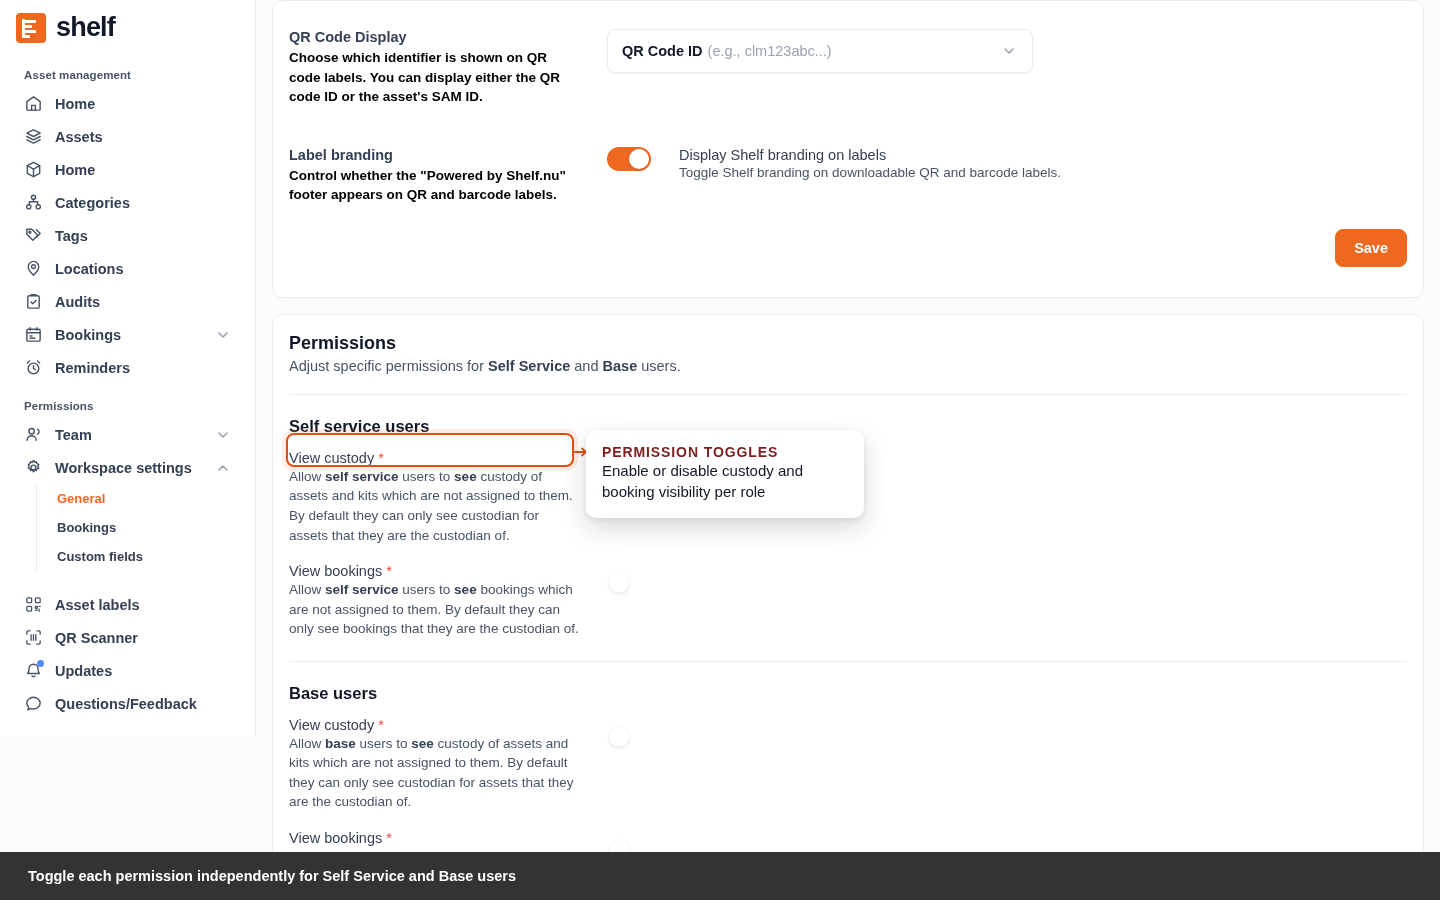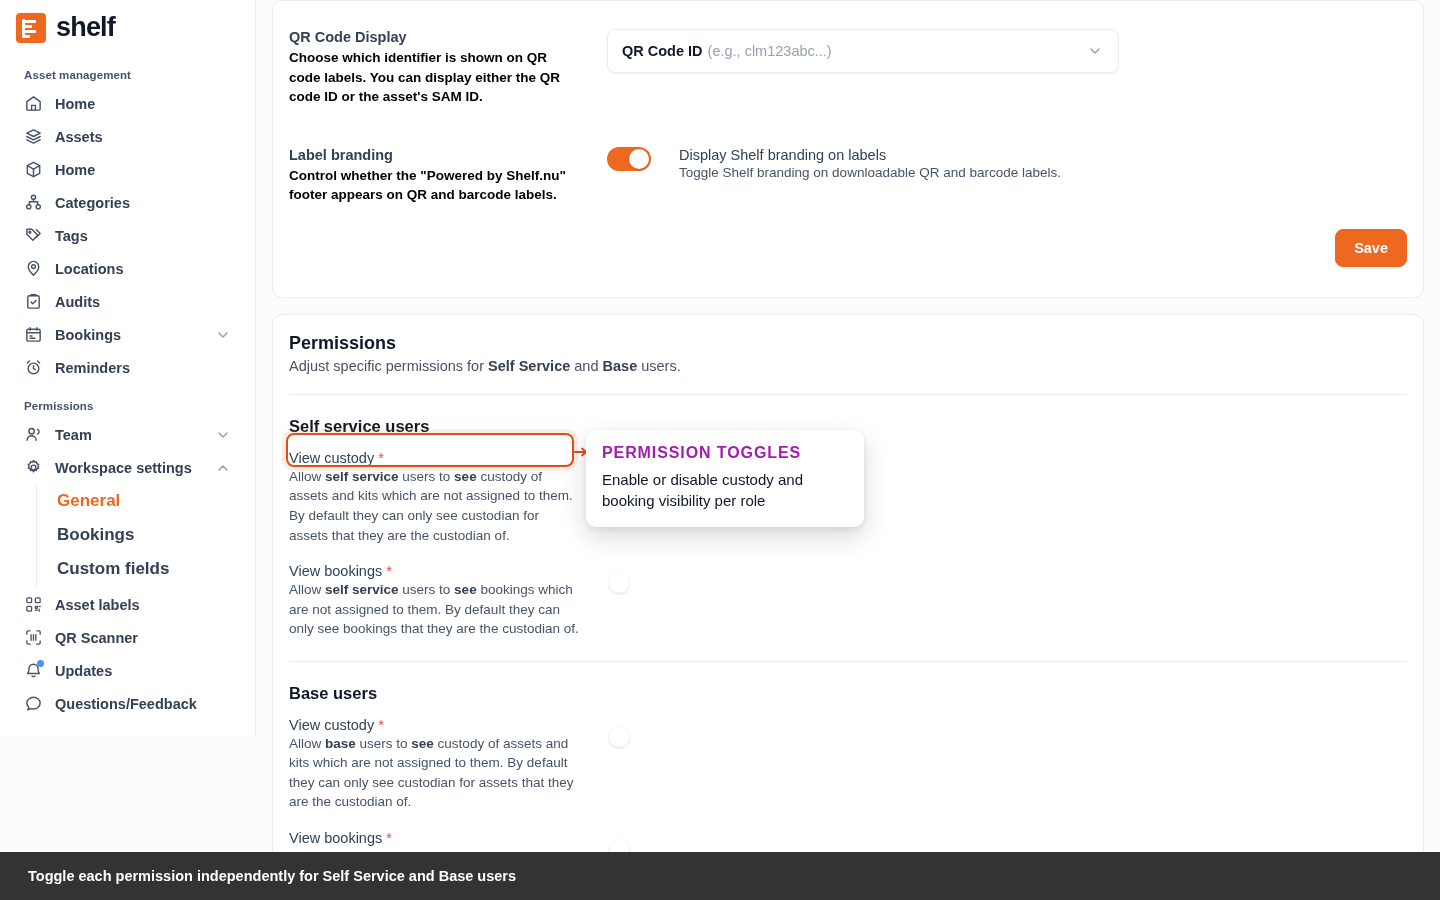--- a/index.html
+++ b/index.html
@@ -58,21 +58,21 @@
     display: flex; align-items: center; gap: 12px;
     padding: 7px 8px; border-radius: 6px; cursor: pointer;
     color: #344054; font-size: 14.5px; font-weight: 600;
   }
   .nav-item .ico { width: 19px; height: 19px; flex: 0 0 19px; color: #475467; display:flex; align-items:center; justify-content:center;}
   .nav-item .lbl { flex: 1; }
   .nav-item .tail { color:#98a2b3; display:flex; align-items:center;}
 
   .sub-nav { margin-left: 20px; border-left: 1px solid #eaecf0; padding-left: 0; }
   .sub-item {
-    font-size: 17px; font-weight: 600; color: #344054;
+    font-size: 13px; font-weight: 600; color: #344054;
     padding: 7px 0 7px 20px; cursor: pointer;
   }
   .sub-item.active { color: #ef6820; }
 
   .sidebar-spacer { flex: 1 1 auto; }
   .sidebar-bottom { padding-bottom: 16px; }
   .dot-badge {
     width: 7px; height: 7px; border-radius: 50%; background: #528bff;
     position: absolute; right: -1px; top: -1px;
   }
@@ -91,21 +91,21 @@
   .card-pad { padding: 12px 16px; }
 
   .setting-row { display: flex; padding: 20px 0; gap: 28px; }
   .setting-row.top { padding-top: 16px; }
   .setting-left { width: 290px; flex: 0 0 290px; }
   .setting-title { font-size: 14.5px; font-weight: 600; color: #344054; margin-bottom: 3px; }
   .setting-desc { font-size: 13.5px; line-height: 1.45; color: #000000; font-weight: bold; }
   .setting-right { flex: 1 1 auto; }
 
   .select-box {
-    width: 512px; height: 44px; border: 1px solid #eaecf0; border-radius: 8px;
+    width: 426px; height: 44px; border: 1px solid #eaecf0; border-radius: 8px;
     background: #fff; box-shadow: 0 1px 2px rgba(16,24,40,.05);
     display: flex; align-items: center; padding: 0 14px; cursor: pointer;
     font-size: 14.5px;
   }
   .select-box .sel-strong { font-weight: 700; color: #101828; }
   .select-box .sel-muted { color: #98a2b3; margin-left: 5px; }
   .select-box .sel-chev { margin-left: auto; color: #98a2b3; display:flex; }
 
   .toggle {
     width: 44px; height: 24px; border-radius: 12px; position: relative;
@@ -160,22 +160,22 @@
     position: absolute; left: 574px; top: 444px; z-index: 41;
     color: #e04f16; pointer-events: none;
   }
   .tooltip {
     position: absolute; left: 586px; top: 430px; width: 278px;
     background: #fff; border-radius: 10px; padding: 14px 16px 16px 16px;
     box-shadow: 0 10px 26px rgba(16,24,40,.16), 0 2px 6px rgba(16,24,40,.08);
     z-index: 42;
   }
   .tt-kicker {
-    font-size: 16px; font-weight: 700; color: #a21caf;
-    letter-spacing: .9px; margin-bottom: 7px;
+    font-size: 14px; font-weight: 700; color: #7f1d1d;
+    letter-spacing: .9px; 
   }
   .tt-body { font-size: 15px; line-height: 1.4; color: #101828; }
 
   
   .statusbar {
     position: absolute; left: 0; bottom: 0; width: 1440px; height: 48px;
     background: #333333; display: flex; align-items: center;
     padding-left: 28px; z-index: 60;
   }
   .statusbar span { color: #fff; font-size: 14.5px; font-weight: 700; }

